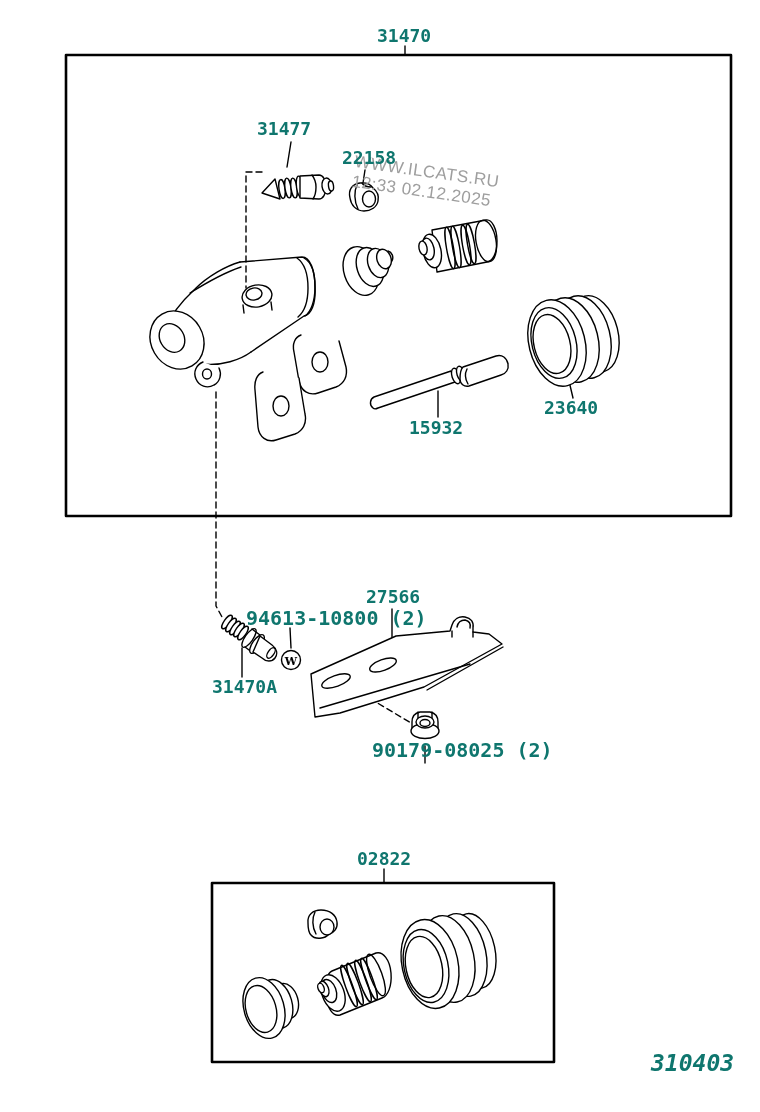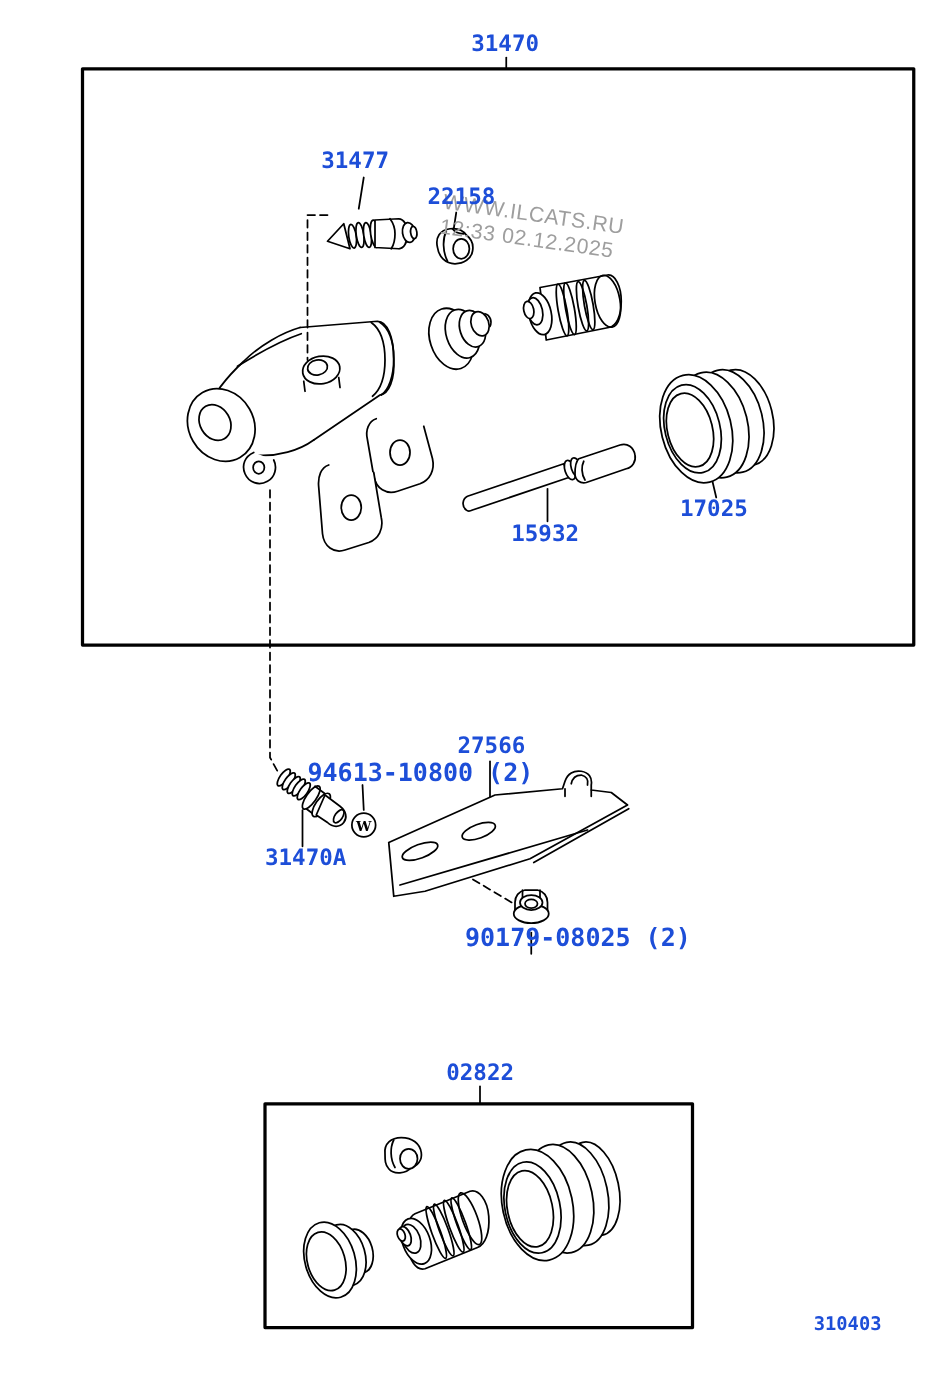--- a/index.html
+++ b/index.html
@@ -1,23 +1,23 @@
 <!DOCTYPE html>
 <html><head>
 <meta charset="utf-8">
 <style>
   html,body{margin:0;padding:0;background:#ffffff;}
   .stage{position:relative;width:760px;height:1112px;background:#ffffff;overflow:hidden;
          font-family:"DejaVu Sans Mono",monospace;}
   .art{position:absolute;left:0;top:0;}
   .plbl{position:absolute;font-family:"DejaVu Sans Mono",monospace;font-weight:bold;
-        color:#1d4ed8;white-space:nowrap;line-height:1;}
+        color:#0f766e;white-space:nowrap;line-height:1;}
   .s18{font-size:18px;letter-spacing:0px;}
   .s15{font-size:20px;letter-spacing:0px;}
-  .s19{font-size:15px;}
+  .s19{font-size:23px;font-style:italic;}
   .wm{position:absolute;left:356px;top:152px;color:#9e9e9e;
       font-family:"Liberation Sans",sans-serif;font-size:17px;line-height:20px;
       letter-spacing:0.5px;transform:rotate(8deg);transform-origin:0 0;white-space:nowrap;}
 </style>
 </head>
 <body>
 
 <div class="stage">
 
   <svg class="art" width="760" height="1112" viewBox="0 0 760 1112">
@@ -203,21 +203,21 @@
 
   <div class="wm">
     <div>WWW.ILCATS.RU</div>
     <div>12:33 02.12.2025</div>
   </div>
 
   <div class="plbl s18" style="left:377px;top:27px">31470</div>
   <div class="plbl s18" style="left:257px;top:120px">31477</div>
   <div class="plbl s18" style="left:342px;top:149px">22158</div>
   <div class="plbl s18" style="left:409px;top:419px">15932</div>
-  <div class="plbl s18" style="left:544px;top:399px">17025</div>
+  <div class="plbl s18" style="left:544px;top:399px">23640</div>
   <div class="plbl s15" style="left:246px;top:608px">94613-10800 (2)</div>
   <div class="plbl s18" style="left:366px;top:588px">27566</div>
   <div class="plbl s18" style="left:212px;top:678px">31470A</div>
   <div class="plbl s15" style="left:372px;top:740px">90179-08025 (2)</div>
   <div class="plbl s18" style="left:357px;top:850px">02822</div>
   <div class="plbl s19" style="left:651px;top:1052px">310403</div>
 
 </div>
 
 </body></html>

